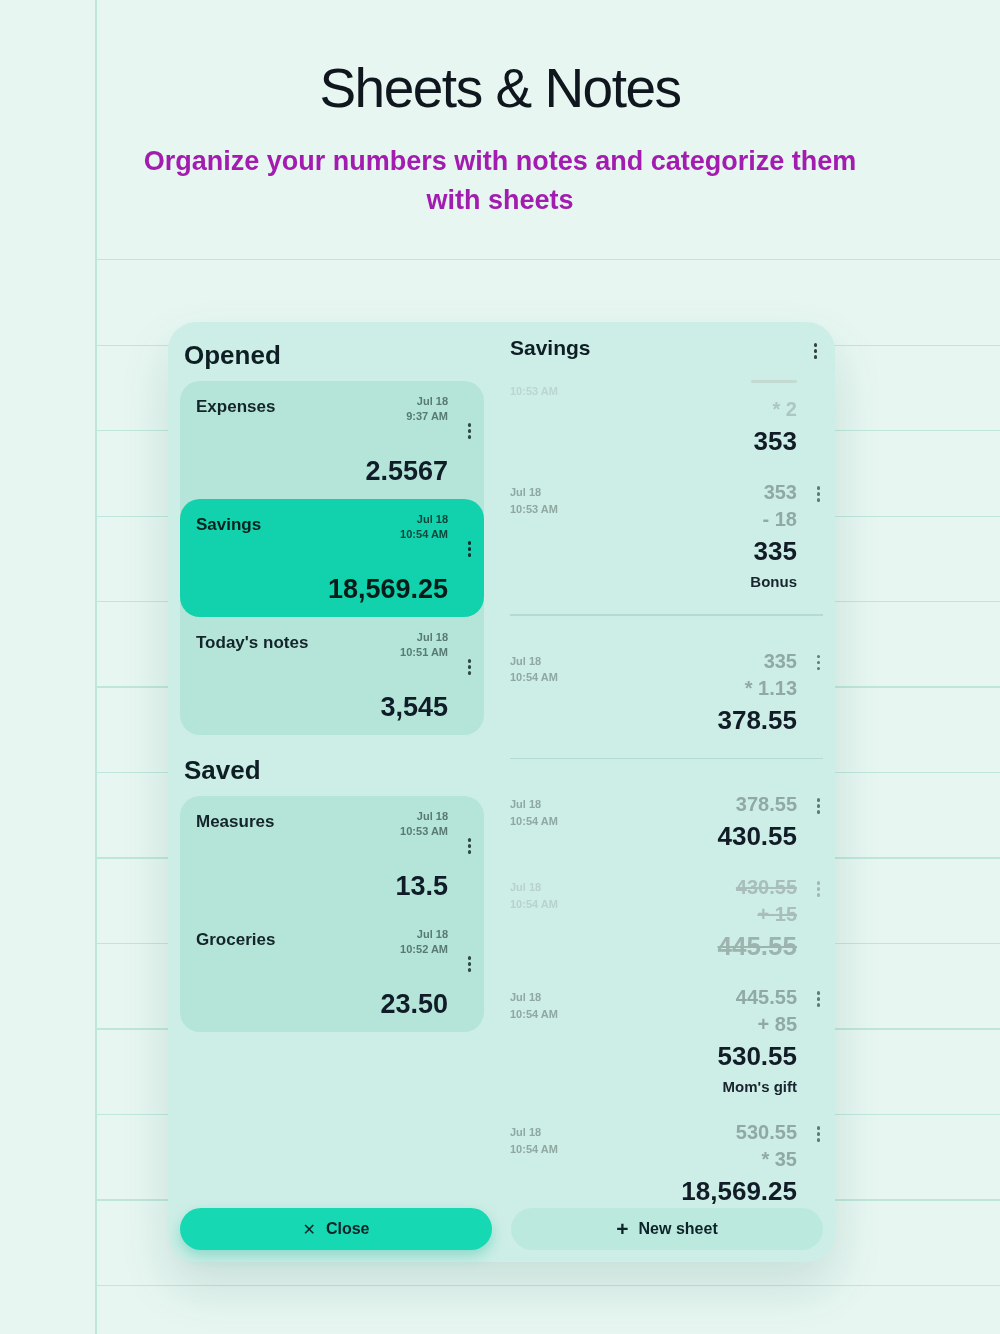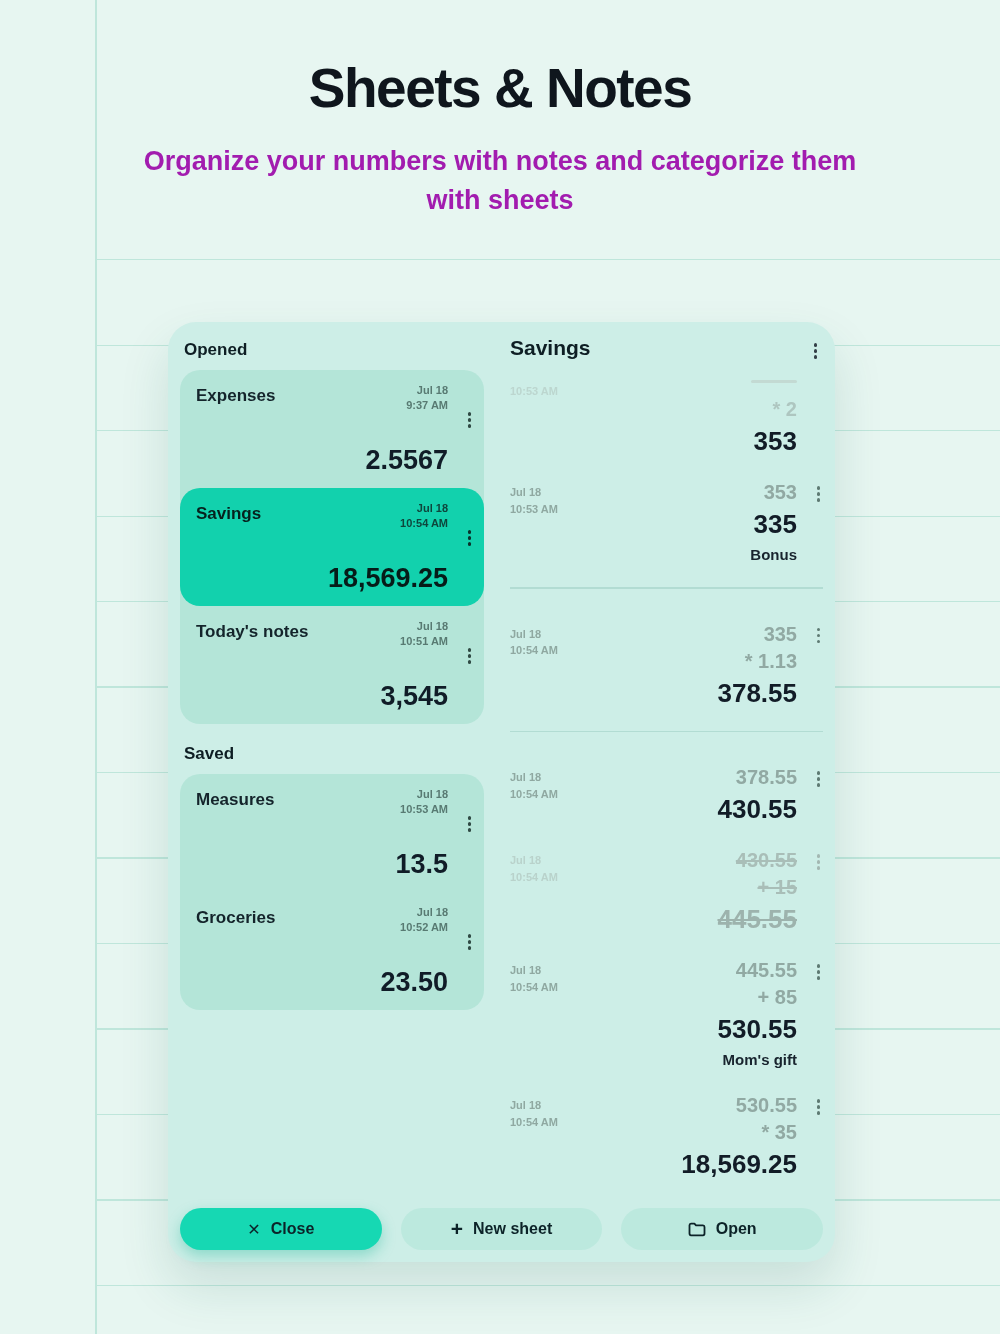--- a/index.html
+++ b/index.html
@@ -20,29 +20,29 @@
     position:relative;
     font-family:"Liberation Sans","DejaVu Sans",sans-serif;
     background:var(--page-bg);
     overflow:hidden;
     color:var(--dark);
   }
   .margin-line{position:absolute;left:95px;top:0;bottom:0;width:2px;background:var(--line);}
   .ruled{position:absolute;left:97px;right:0;top:175px;bottom:0;
     background:repeating-linear-gradient(to bottom,transparent 0,transparent 84px,var(--line) 84px,var(--line) 85.5px);}
   header{position:absolute;left:0;top:56px;width:100%;text-align:center;}
-  h1{font-size:55px;font-weight:700;letter-spacing:-1.5px;color:#0f161d;}
+  h1{font-size:55px;font-weight:400;letter-spacing:-1.5px;color:#0f161d;}
   .subtitle{margin:22px auto 0;max-width:760px;font-size:27px;font-weight:700;line-height:1.45;color:#a21caf;}
 
   .panel{position:absolute;left:168px;top:322px;width:667px;height:940px;
     background:var(--panel-bg);border-radius:28px;
     box-shadow:0 24px 50px rgba(16,90,75,.14);}
 
   .left-col{position:absolute;left:12px;top:14px;width:304px;display:flex;flex-direction:column;}
-  .col-heading{font-size:17px;font-weight:800;color:#0e1e24;margin:4px 0 10px 4px;}
+  .col-heading{font-size:26px;font-weight:800;color:#0e1e24;margin:4px 0 10px 4px;}
   .col-heading.saved{margin-top:20px;}
   .sheet-group{background:var(--card-bg);border-radius:20px;overflow:hidden;}
   .sheet-card{position:relative;height:118px;cursor:pointer;}
   .sheet-card.selected{background:var(--accent);border-radius:20px;}
   .sheet-name{position:absolute;left:16px;top:16px;font-size:17px;font-weight:800;color:#14242b;}
   .sheet-card.selected .sheet-name{color:#06211d;}
   .sheet-ts{position:absolute;right:36px;top:13px;text-align:right;font-size:11px;line-height:1.4;color:#587a72;font-weight:600;}
   .sheet-card.selected .sheet-ts{color:#0e463c;}
   .sheet-value{position:absolute;right:36px;bottom:12px;font-size:27px;font-weight:800;color:#101c27;}
   .sheet-card.selected .sheet-value{color:#061c19;}
@@ -190,20 +190,21 @@
             <div>Jul 18</div>
             <div>10:53 AM</div>
           </div>
           <div class="entry-vals">
             <div class="kebab entry-kebab">
               <i></i>
               <i></i>
               <i></i>
             </div>
             <div class="val-prev">353</div>
+            <div class="val-op">- 18</div>
             <div class="val-result">335</div>
             <div class="val-label">Bonus</div>
           </div>
         </div>
         <div class="divider"></div>
         <div class="entry">
           <div class="entry-ts">
             <div>Jul 18</div>
             <div>10:54 AM</div>
           </div>
@@ -288,22 +289,14 @@
 
   <div class="footer" id="footer-buttons">
       <button class="fbtn primary">
         <span class="ico">✕</span>
         <span>Close</span>
       </button>
       <button class="fbtn">
         <span class="ico" style="font-size: 21px;">+</span>
         <span>New sheet</span>
       </button>
-      <button class="fbtn">
-        <span class="ico">
-          <svg width="18" height="15" viewBox="0 0 18 15" fill="none" stroke="#0c2328" stroke-width="1.8" stroke-linejoin="round">
-            <path d="M1.5 3.2 Q1.5 1.6 3 1.6 L6.4 1.6 L8 3.4 L15 3.4 Q16.5 3.4 16.5 5 L16.5 11.6 Q16.5 13.3 15 13.3 L3 13.3 Q1.5 13.3 1.5 11.6 Z"></path>
-          </svg>
-        </span>
-        <span>Open</span>
-      </button>
     </div>
 </div>
 
 </body></html>

